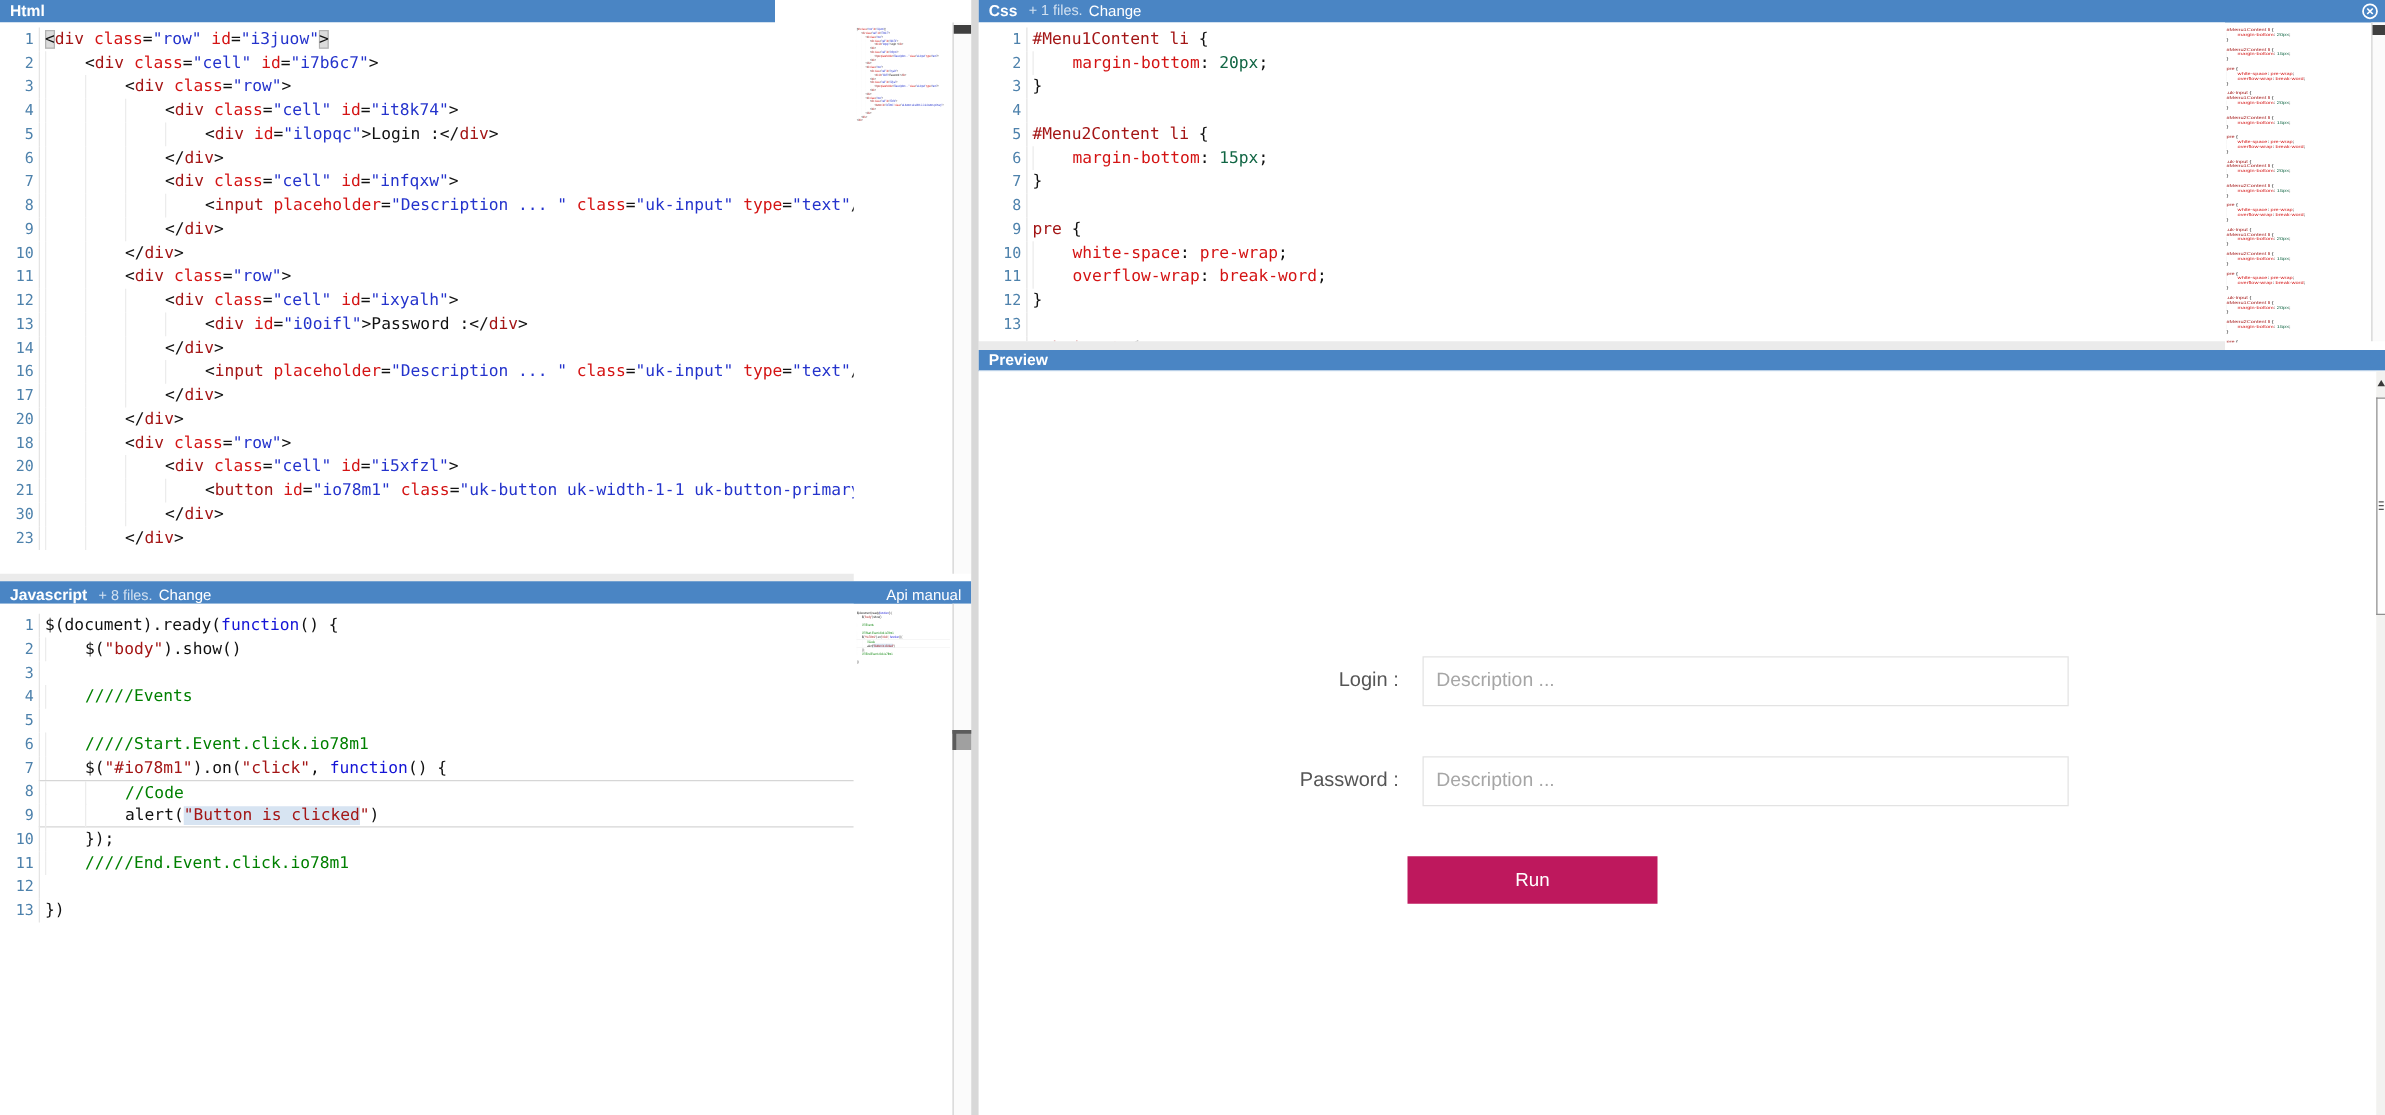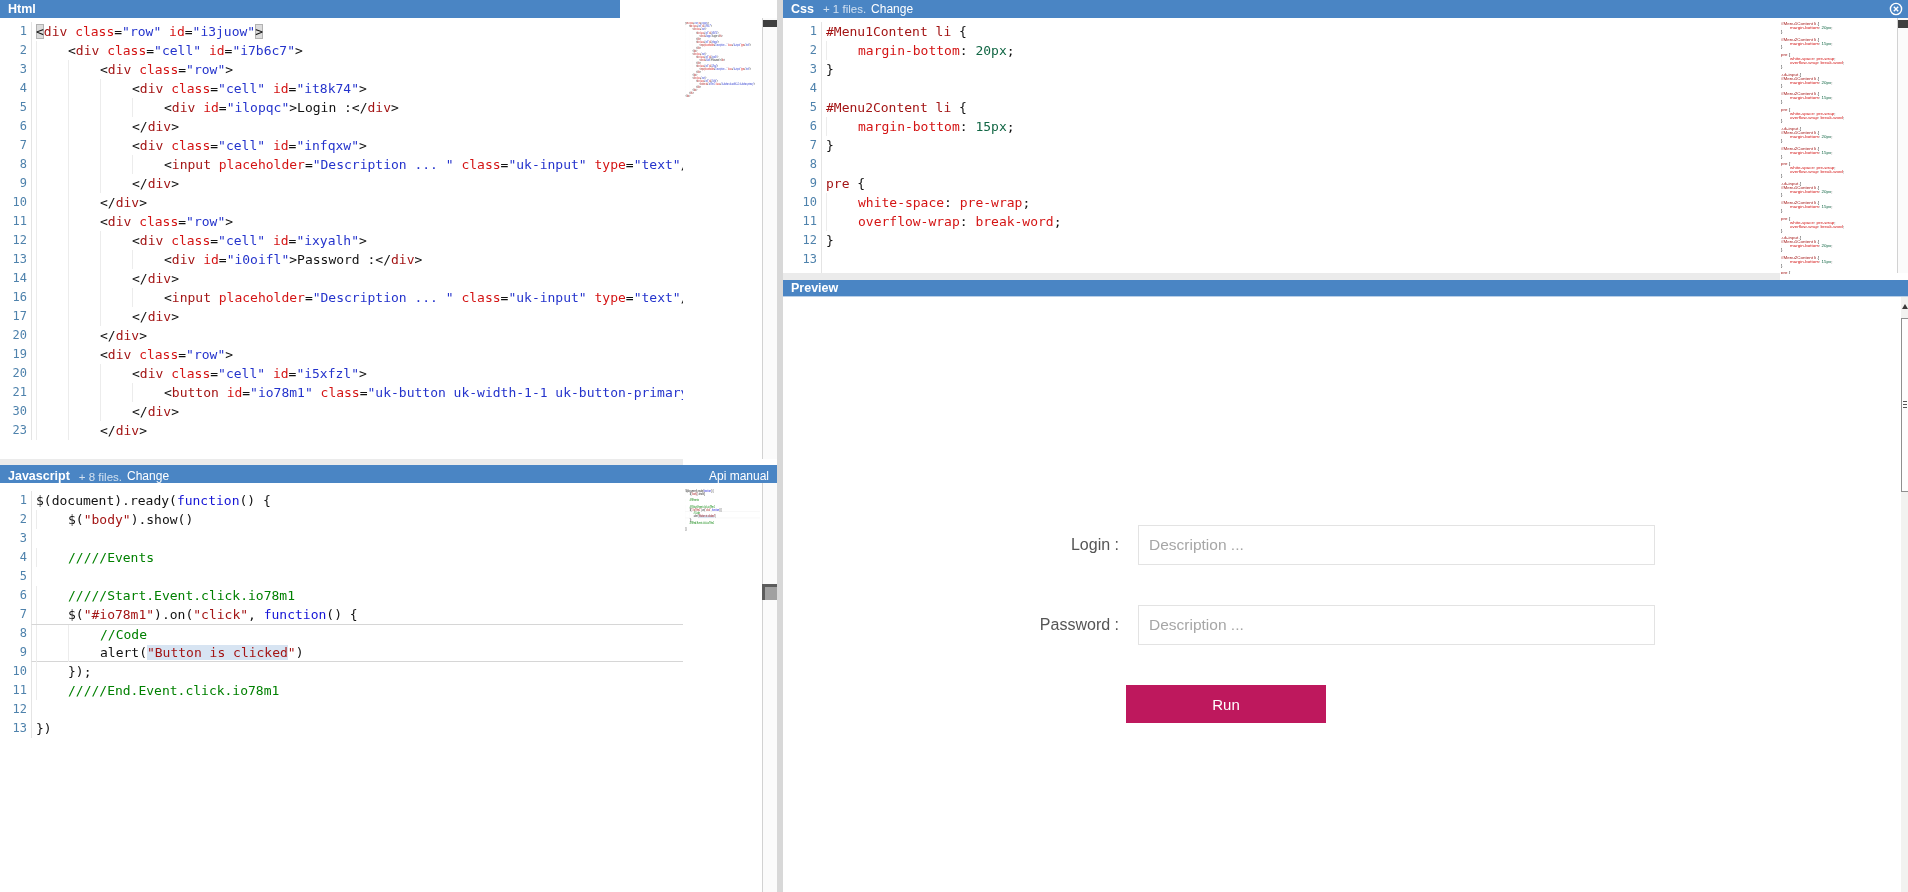--- a/index.html
+++ b/index.html
@@ -83,21 +83,21 @@
     <div class="cl"><span class="ln">8</span><span class="lc"><span class="g"></span><span class="g"></span><span class="g"></span><span class="g"></span><span>&lt;</span><span class="tk-tg">input</span><span> </span><span class="tk-at">placeholder</span><span>=</span><span class="tk-s2">"Description ... "</span><span> </span><span class="tk-at">class</span><span>=</span><span class="tk-s2">"uk-input"</span><span> </span><span class="tk-at">type</span><span>=</span><span class="tk-s2">"text"</span><span>/&gt;</span></span></div>
     <div class="cl"><span class="ln">9</span><span class="lc"><span class="g"></span><span class="g"></span><span class="g"></span><span>&lt;/</span><span class="tk-tg">div</span><span>&gt;</span></span></div>
     <div class="cl"><span class="ln">10</span><span class="lc"><span class="g"></span><span class="g"></span><span>&lt;/</span><span class="tk-tg">div</span><span>&gt;</span></span></div>
     <div class="cl"><span class="ln">11</span><span class="lc"><span class="g"></span><span class="g"></span><span>&lt;</span><span class="tk-tg">div</span><span> </span><span class="tk-at">class</span><span>=</span><span class="tk-s2">"row"</span><span>&gt;</span></span></div>
     <div class="cl"><span class="ln">12</span><span class="lc"><span class="g"></span><span class="g"></span><span class="g"></span><span>&lt;</span><span class="tk-tg">div</span><span> </span><span class="tk-at">class</span><span>=</span><span class="tk-s2">"cell"</span><span> </span><span class="tk-at">id</span><span>=</span><span class="tk-s2">"ixyalh"</span><span>&gt;</span></span></div>
     <div class="cl"><span class="ln">13</span><span class="lc"><span class="g"></span><span class="g"></span><span class="g"></span><span class="g"></span><span>&lt;</span><span class="tk-tg">div</span><span> </span><span class="tk-at">id</span><span>=</span><span class="tk-s2">"i0oifl"</span><span>&gt;Password :&lt;/</span><span class="tk-tg">div</span><span>&gt;</span></span></div>
     <div class="cl"><span class="ln">14</span><span class="lc"><span class="g"></span><span class="g"></span><span class="g"></span><span>&lt;/</span><span class="tk-tg">div</span><span>&gt;</span></span></div>
     <div class="cl"><span class="ln">16</span><span class="lc"><span class="g"></span><span class="g"></span><span class="g"></span><span class="g"></span><span>&lt;</span><span class="tk-tg">input</span><span> </span><span class="tk-at">placeholder</span><span>=</span><span class="tk-s2">"Description ... "</span><span> </span><span class="tk-at">class</span><span>=</span><span class="tk-s2">"uk-input"</span><span> </span><span class="tk-at">type</span><span>=</span><span class="tk-s2">"text"</span><span>/&gt;</span></span></div>
     <div class="cl"><span class="ln">17</span><span class="lc"><span class="g"></span><span class="g"></span><span class="g"></span><span>&lt;/</span><span class="tk-tg">div</span><span>&gt;</span></span></div>
     <div class="cl"><span class="ln">20</span><span class="lc"><span class="g"></span><span class="g"></span><span>&lt;/</span><span class="tk-tg">div</span><span>&gt;</span></span></div>
-    <div class="cl"><span class="ln">19</span><span class="lc"><span class="g"></span><span class="g"></span><span>&lt;</span><span class="tk-tg">div</span><span> </span><span class="tk-at">class</span><span>=</span><span class="tk-s2">"row"</span><span>&gt;</span></span></div>
+    <div class="cl"><span class="ln">18</span><span class="lc"><span class="g"></span><span class="g"></span><span>&lt;</span><span class="tk-tg">div</span><span> </span><span class="tk-at">class</span><span>=</span><span class="tk-s2">"row"</span><span>&gt;</span></span></div>
     <div class="cl"><span class="ln">20</span><span class="lc"><span class="g"></span><span class="g"></span><span class="g"></span><span>&lt;</span><span class="tk-tg">div</span><span> </span><span class="tk-at">class</span><span>=</span><span class="tk-s2">"cell"</span><span> </span><span class="tk-at">id</span><span>=</span><span class="tk-s2">"i5xfzl"</span><span>&gt;</span></span></div>
     <div class="cl"><span class="ln">21</span><span class="lc"><span class="g"></span><span class="g"></span><span class="g"></span><span class="g"></span><span>&lt;</span><span class="tk-tg">button</span><span> </span><span class="tk-at">id</span><span>=</span><span class="tk-s2">"io78m1"</span><span> </span><span class="tk-at">class</span><span>=</span><span class="tk-s2">"uk-button uk-width-1-1 uk-button-primary"</span></span></div>
     <div class="cl"><span class="ln">30</span><span class="lc"><span class="g"></span><span class="g"></span><span class="g"></span><span>&lt;/</span><span class="tk-tg">div</span><span>&gt;</span></span></div>
     <div class="cl"><span class="ln">23</span><span class="lc"><span class="g"></span><span class="g"></span><span>&lt;/</span><span class="tk-tg">div</span><span>&gt;</span></span></div>
   </div>
 <div class="mini" id="html-mini" style="left:685px;top:22px;width:76px;height:82px;">
   <div class="mini-inner">
       <div class="cl"><span class="lc"><span class="tk-bx">&lt;</span><span class="tk-tg">div</span><span> </span><span class="tk-at">class</span><span>=</span><span class="tk-s2">"row"</span><span> </span><span class="tk-at">id</span><span>=</span><span class="tk-s2">"i3juow"</span><span class="tk-bx">&gt;</span></span></div>
       <div class="cl"><span class="lc"><span class="g"></span><span>&lt;</span><span class="tk-tg">div</span><span> </span><span class="tk-at">class</span><span>=</span><span class="tk-s2">"cell"</span><span> </span><span class="tk-at">id</span><span>=</span><span class="tk-s2">"i7b6c7"</span><span>&gt;</span></span></div>
       <div class="cl"><span class="lc"><span class="g"></span><span class="g"></span><span>&lt;</span><span class="tk-tg">div</span><span> </span><span class="tk-at">class</span><span>=</span><span class="tk-s2">"row"</span><span>&gt;</span></span></div>

